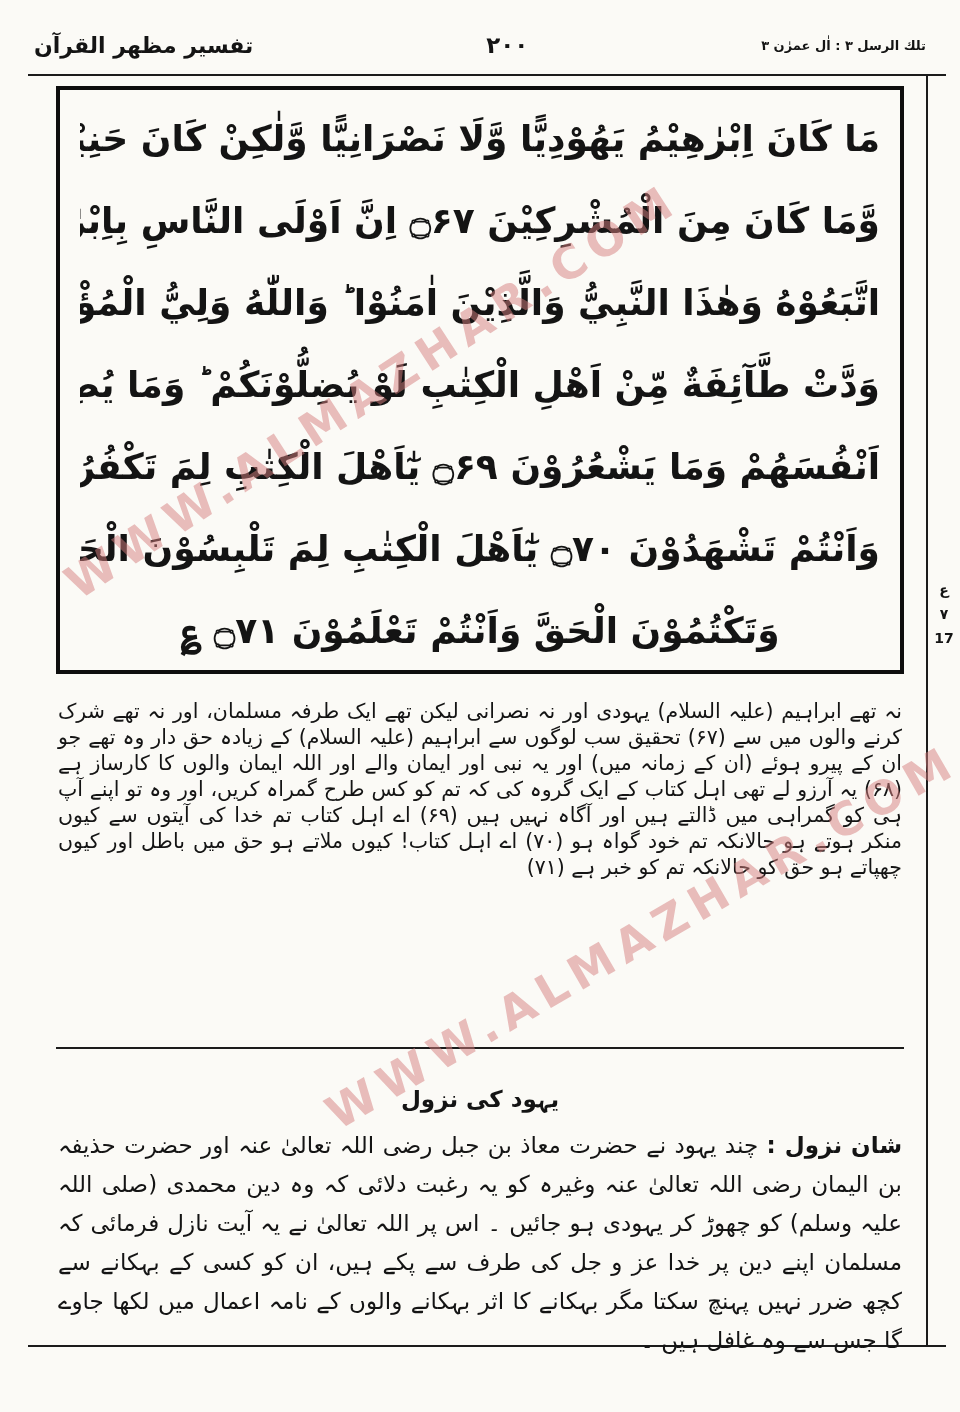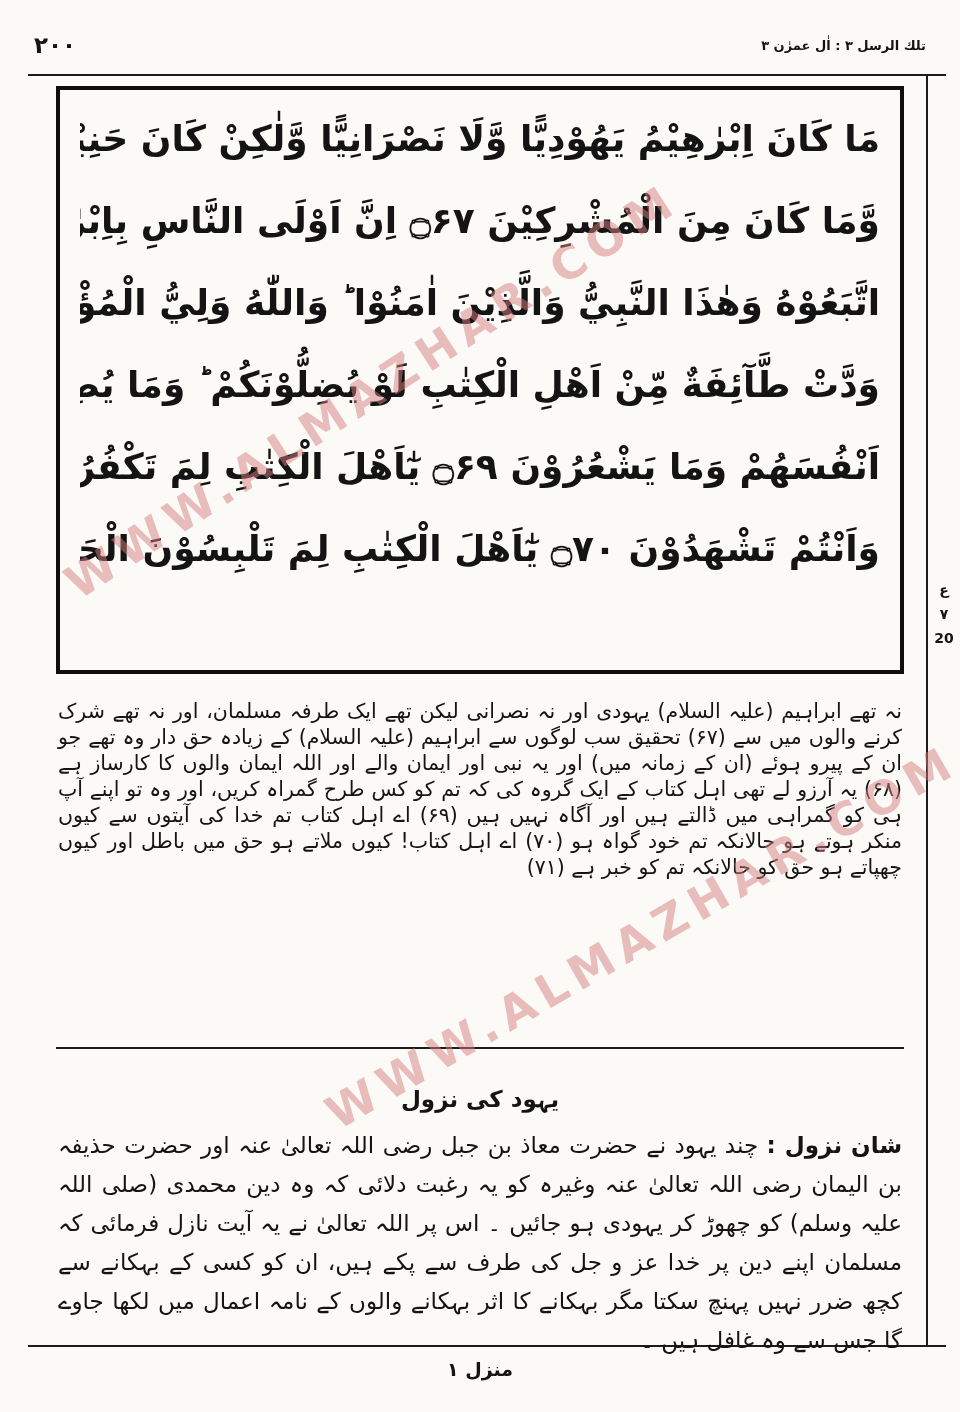--- a/index.html
+++ b/index.html
@@ -87,48 +87,49 @@
   .wm2{left:330px;top:1090px;transform:rotate(-30deg);}
 </style>
 </head>
 <body>
 
 <div class="page">
 
   <div class="header">
     <div class="left">تلك الرسل ۳ : اٰل عمرٰن ۳</div>
     <div class="center">۲۰۰</div>
+    <div class="right">تفسير مظهر القرآن</div>
   </div>
 
   <div class="rule-top"></div>
   <div class="vrule"></div>
   <div class="rule-bottom"></div>
 
   <div class="margin-notes">
     <span>ع</span>
     <span>۷</span>
-    <span>20</span>
+    <span>17</span>
   </div>
 
   <div class="quran-box">
     <div class="quran-line">مَا كَانَ اِبْرٰهِيْمُ يَهُوْدِيًّا وَّلَا نَصْرَانِيًّا وَّلٰكِنْ كَانَ حَنِيْفًا مُّسْلِمًا ؕ</div>
     <div class="quran-line">وَّمَا كَانَ مِنَ الْمُشْرِكِيْنَ ۝۶۷ اِنَّ اَوْلَى النَّاسِ بِاِبْرٰهِيْمَ لَلَّذِيْنَ</div>
     <div class="quran-line">اتَّبَعُوْهُ وَهٰذَا النَّبِيُّ وَالَّذِيْنَ اٰمَنُوْا ؕ وَاللّٰهُ وَلِيُّ الْمُؤْمِنِيْنَ ۝۶۸</div>
     <div class="quran-line">وَدَّتْ طَّآئِفَةٌ مِّنْ اَهْلِ الْكِتٰبِ لَوْ يُضِلُّوْنَكُمْ ؕ وَمَا يُضِلُّوْنَ اِلَّاۤ</div>
     <div class="quran-line">اَنْفُسَهُمْ وَمَا يَشْعُرُوْنَ ۝۶۹ يٰٓاَهْلَ الْكِتٰبِ لِمَ تَكْفُرُوْنَ بِاٰيٰتِ اللّٰهِ</div>
     <div class="quran-line">وَاَنْتُمْ تَشْهَدُوْنَ ۝۷۰ يٰٓاَهْلَ الْكِتٰبِ لِمَ تَلْبِسُوْنَ الْحَقَّ بِالْبَاطِلِ</div>
+    <div class="quran-line last">وَتَكْتُمُوْنَ الْحَقَّ وَاَنْتُمْ تَعْلَمُوْنَ ۝۷۱ ؏</div>
   </div>
 
   <div class="translation">نہ تھے ابراہیم (علیہ السلام) یہودی اور نہ نصرانی لیکن تھے ایک طرفہ مسلمان، اور نہ تھے شرک کرنے والوں میں سے (۶۷) تحقیق سب لوگوں سے ابراہیم (علیہ السلام) کے زیادہ حق دار وہ تھے جو ان کے پیرو ہوئے (ان کے زمانہ میں) اور یہ نبی اور ایمان والے اور اللہ ایمان والوں کا کارساز ہے (۶۸) یہ آرزو لے تھی اہل کتاب کے ایک گروہ کی کہ تم کو کس طرح گمراہ کریں، اور وہ تو اپنے آپ ہی کو گمراہی میں ڈالتے ہیں اور آگاہ نہیں ہیں (۶۹) اے اہل کتاب تم خدا کی آیتوں سے کیوں منکر ہوتے ہو حالانکہ تم خود گواہ ہو (۷۰) اے اہل کتاب! کیوں ملاتے ہو حق میں باطل اور کیوں چھپاتے ہو حق کو حالانکہ تم کو خبر ہے (۷۱)</div>
 
   <div class="divider"></div>
 
   <div class="commentary-heading">یہود کی نزول</div>
   <div class="commentary-body">
     <span class="lead">شان نزول :</span><span> چند یہود نے حضرت معاذ بن جبل رضی اللہ تعالیٰ عنہ اور حضرت حذیفہ بن الیمان رضی اللہ تعالیٰ عنہ وغیرہ کو یہ رغبت دلائی کہ وہ دین محمدی (صلی اللہ علیہ وسلم) کو چھوڑ کر یہودی ہو جائیں ۔ اس پر اللہ تعالیٰ نے یہ آیت نازل فرمائی کہ مسلمان اپنے دین پر خدا عز و جل کی طرف سے پکے ہیں، ان کو کسی کے بہکانے سے کچھ ضرر نہیں پہنچ سکتا مگر بہکانے کا اثر بہکانے والوں کے نامہ اعمال میں لکھا جاوے گا جس سے وہ غافل ہیں ۔</span>
   </div>
 
-  <div class="footer">منزل ۱</div>
 
   <div class="watermark wm1">WWW.ALMAZHAR.COM</div>
   <div class="watermark wm2">WWW.ALMAZHAR.COM</div>
 
 </div>
 
 </body></html>

